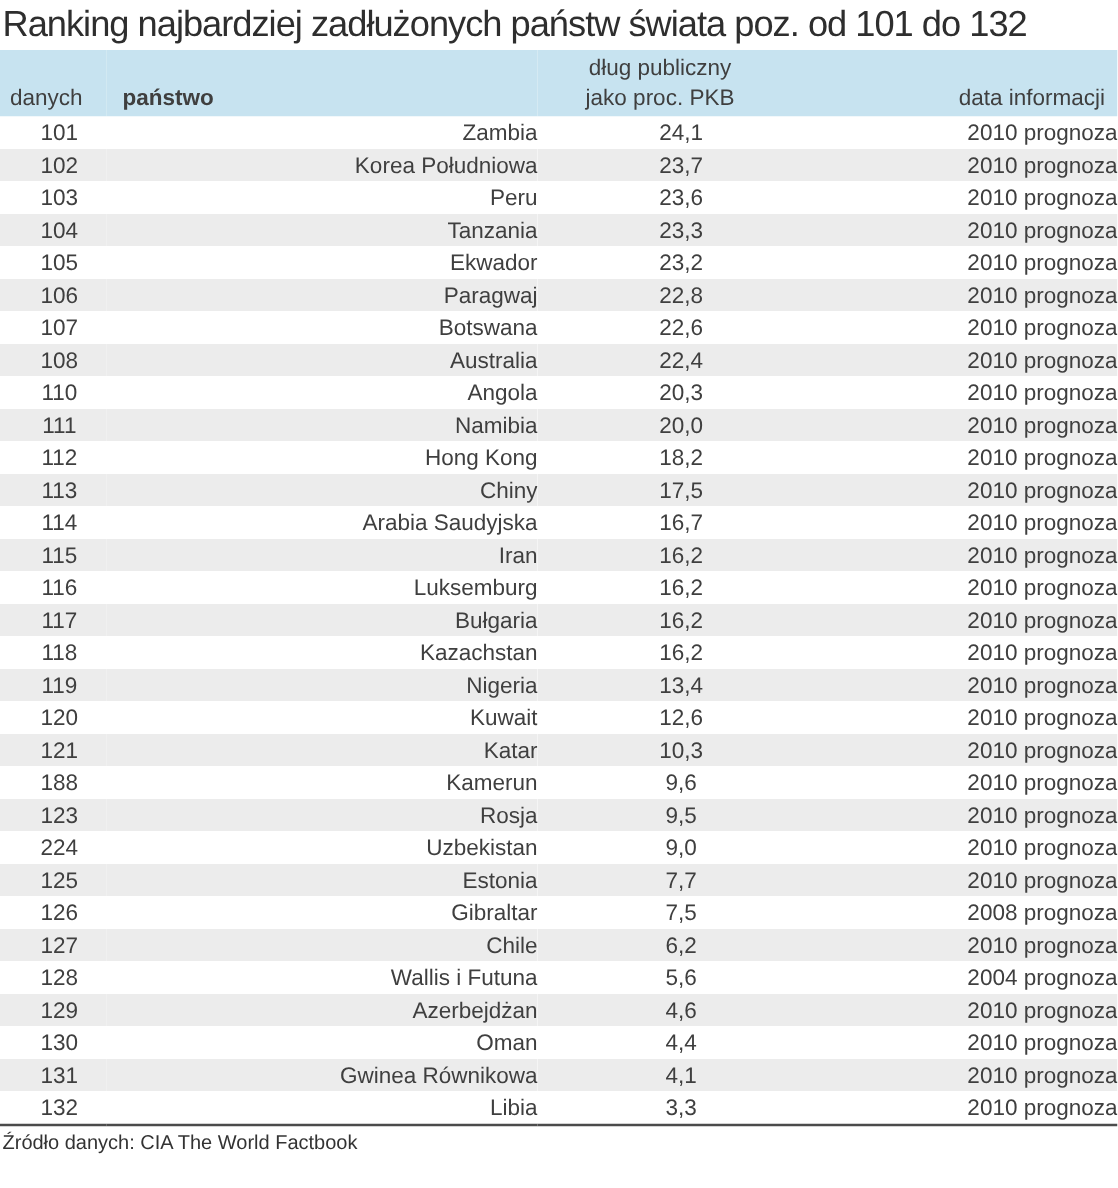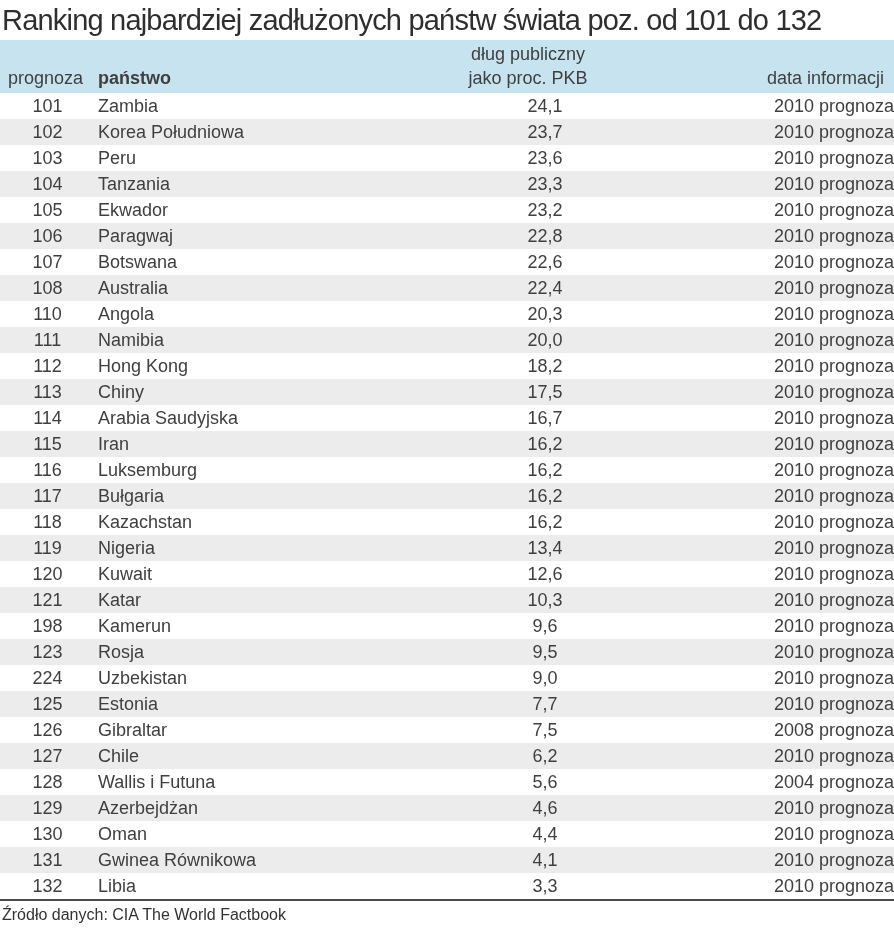--- a/index.html
+++ b/index.html
@@ -42,21 +42,21 @@
   th.col-pos{text-align:left;padding-left:8px;}
   th.col-country{text-align:left;padding-left:13px;font-weight:bold;}
   th.col-debt{text-align:center;padding-right:34px;}
   th.col-date{text-align:right;padding-right:10px;}
   tbody td{
     font-size:18px;height:26px;line-height:26px;
     padding:0;white-space:nowrap;overflow:hidden;
   }
   tbody tr:nth-child(even){background:var(--stripe-bg);}
   td.col-pos{text-align:center;padding-left:10px;}
-  td.col-country{text-align:left;padding-left:13px;}
+  td.col-country{text-align:right;padding-left:13px;}
   td.col-debt{text-align:center;}
   td.col-date{text-align:right;}
   .source{
     font-size:16px;line-height:24px;
     padding:2px 0 0 2px;color:var(--source-color);
   }
 </style>
 </head>
 <body>
 
@@ -65,21 +65,21 @@
 
   <table class="ranking">
     <colgroup>
       <col class="c-pos">
         <col class="c-country">
         <col class="c-debt">
         <col class="c-date">
     </colgroup>
     <thead>
       <tr>
-        <th class="col-pos">prognoza</th>
+        <th class="col-pos">danych</th>
         <th class="col-country">państwo</th>
         <th class="col-debt">
           <div>dług publiczny</div>
           <div>jako proc. PKB</div>
         </th>
         <th class="col-date">data informacji</th>
       </tr>
     </thead>
     <tbody id="rows">
         <tr>
@@ -196,21 +196,21 @@
           <td class="col-debt">12,6</td>
           <td class="col-date">2010 prognoza</td>
         </tr>
         <tr>
           <td class="col-pos">121</td>
           <td class="col-country">Katar</td>
           <td class="col-debt">10,3</td>
           <td class="col-date">2010 prognoza</td>
         </tr>
         <tr>
-          <td class="col-pos">198</td>
+          <td class="col-pos">188</td>
           <td class="col-country">Kamerun</td>
           <td class="col-debt">9,6</td>
           <td class="col-date">2010 prognoza</td>
         </tr>
         <tr>
           <td class="col-pos">123</td>
           <td class="col-country">Rosja</td>
           <td class="col-debt">9,5</td>
           <td class="col-date">2010 prognoza</td>
         </tr>

